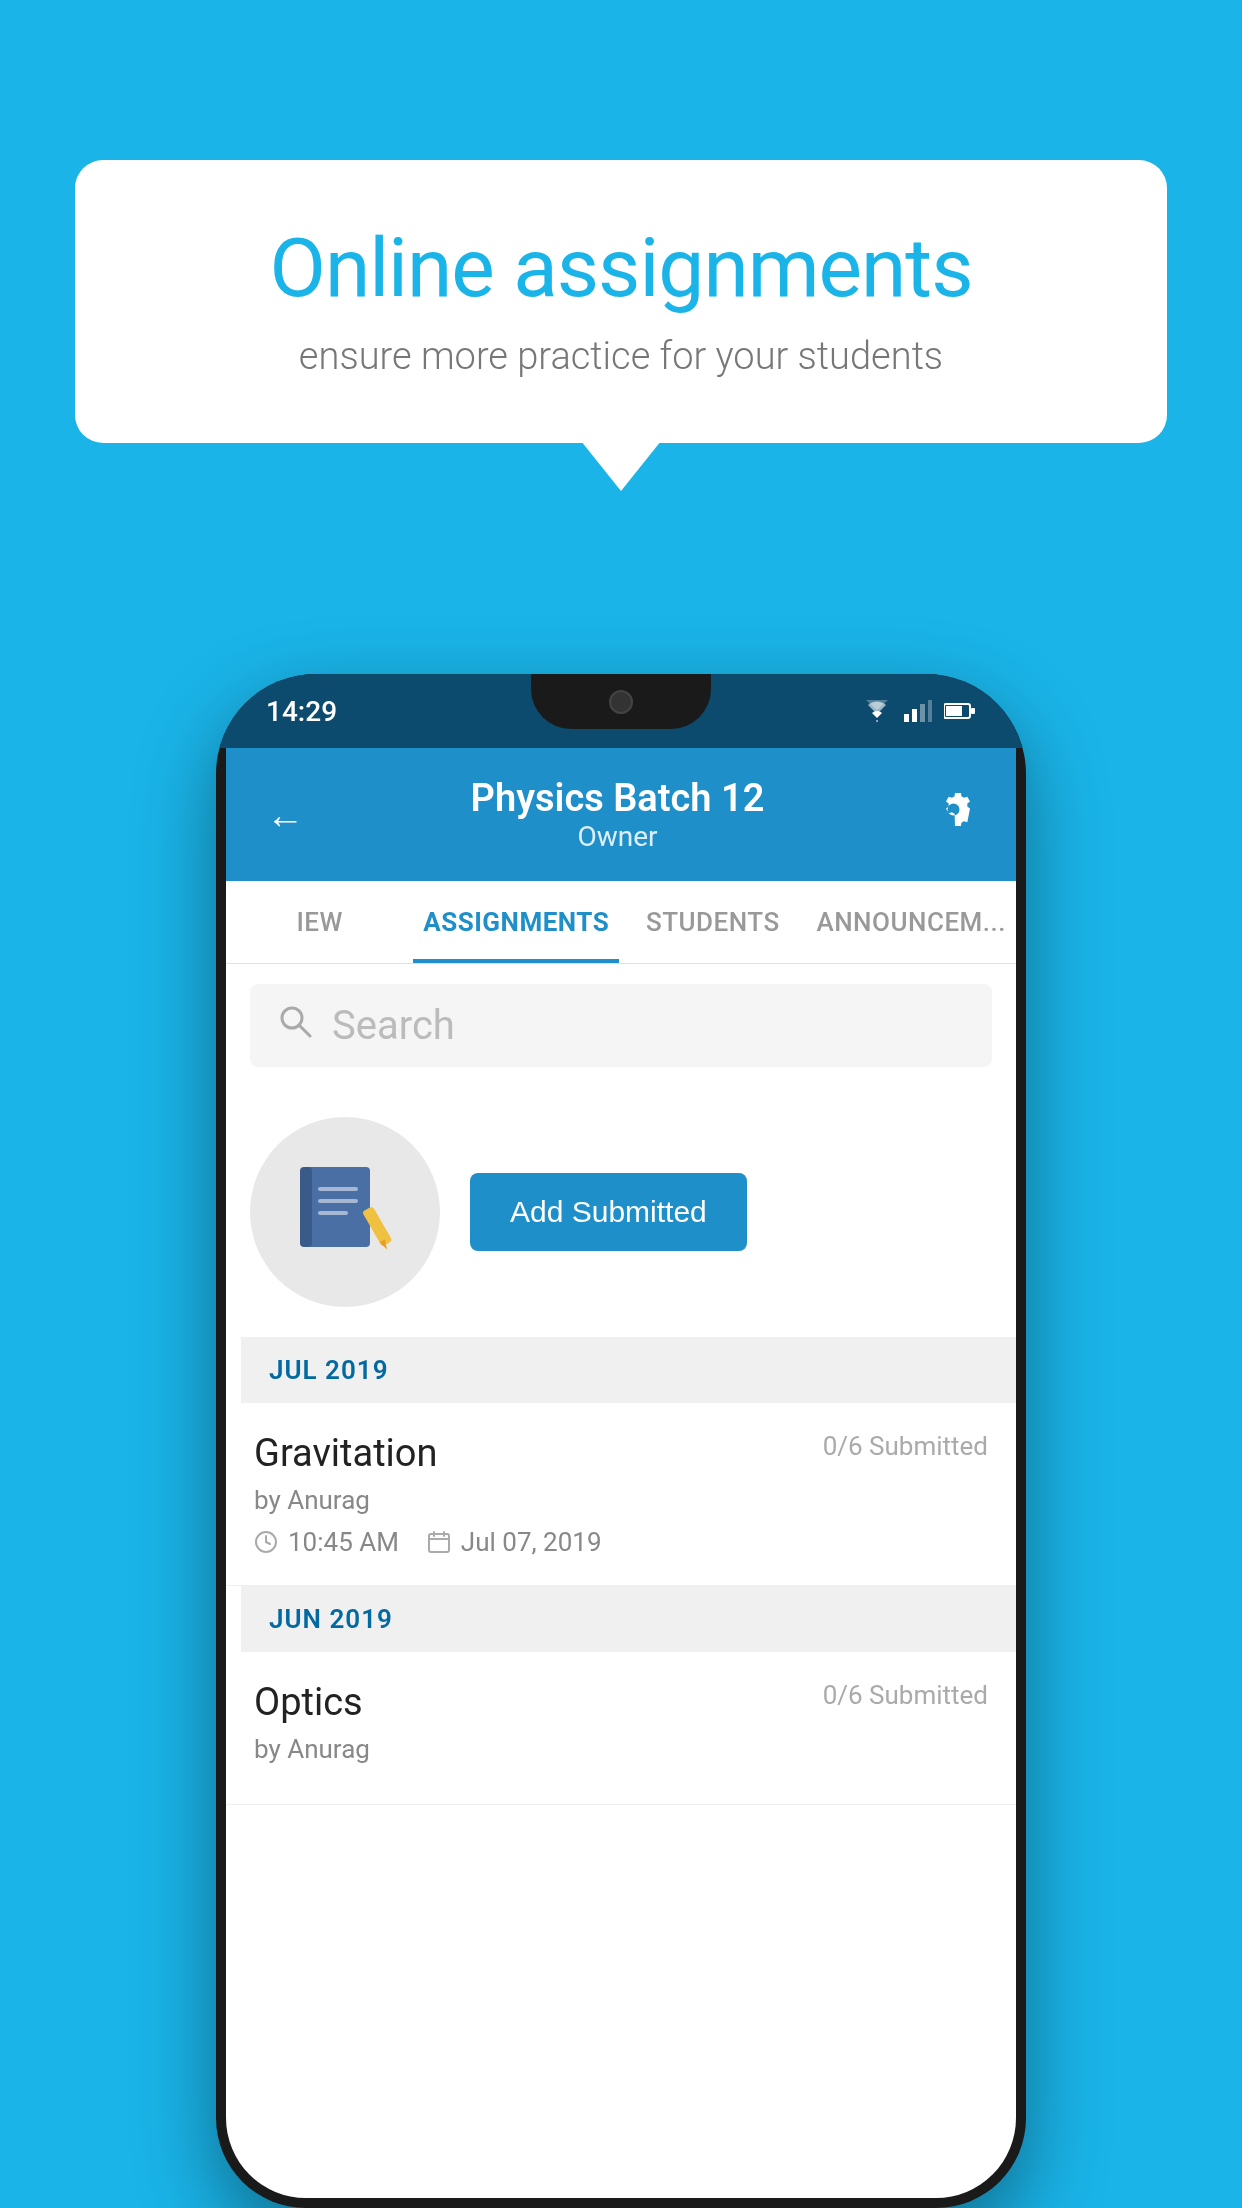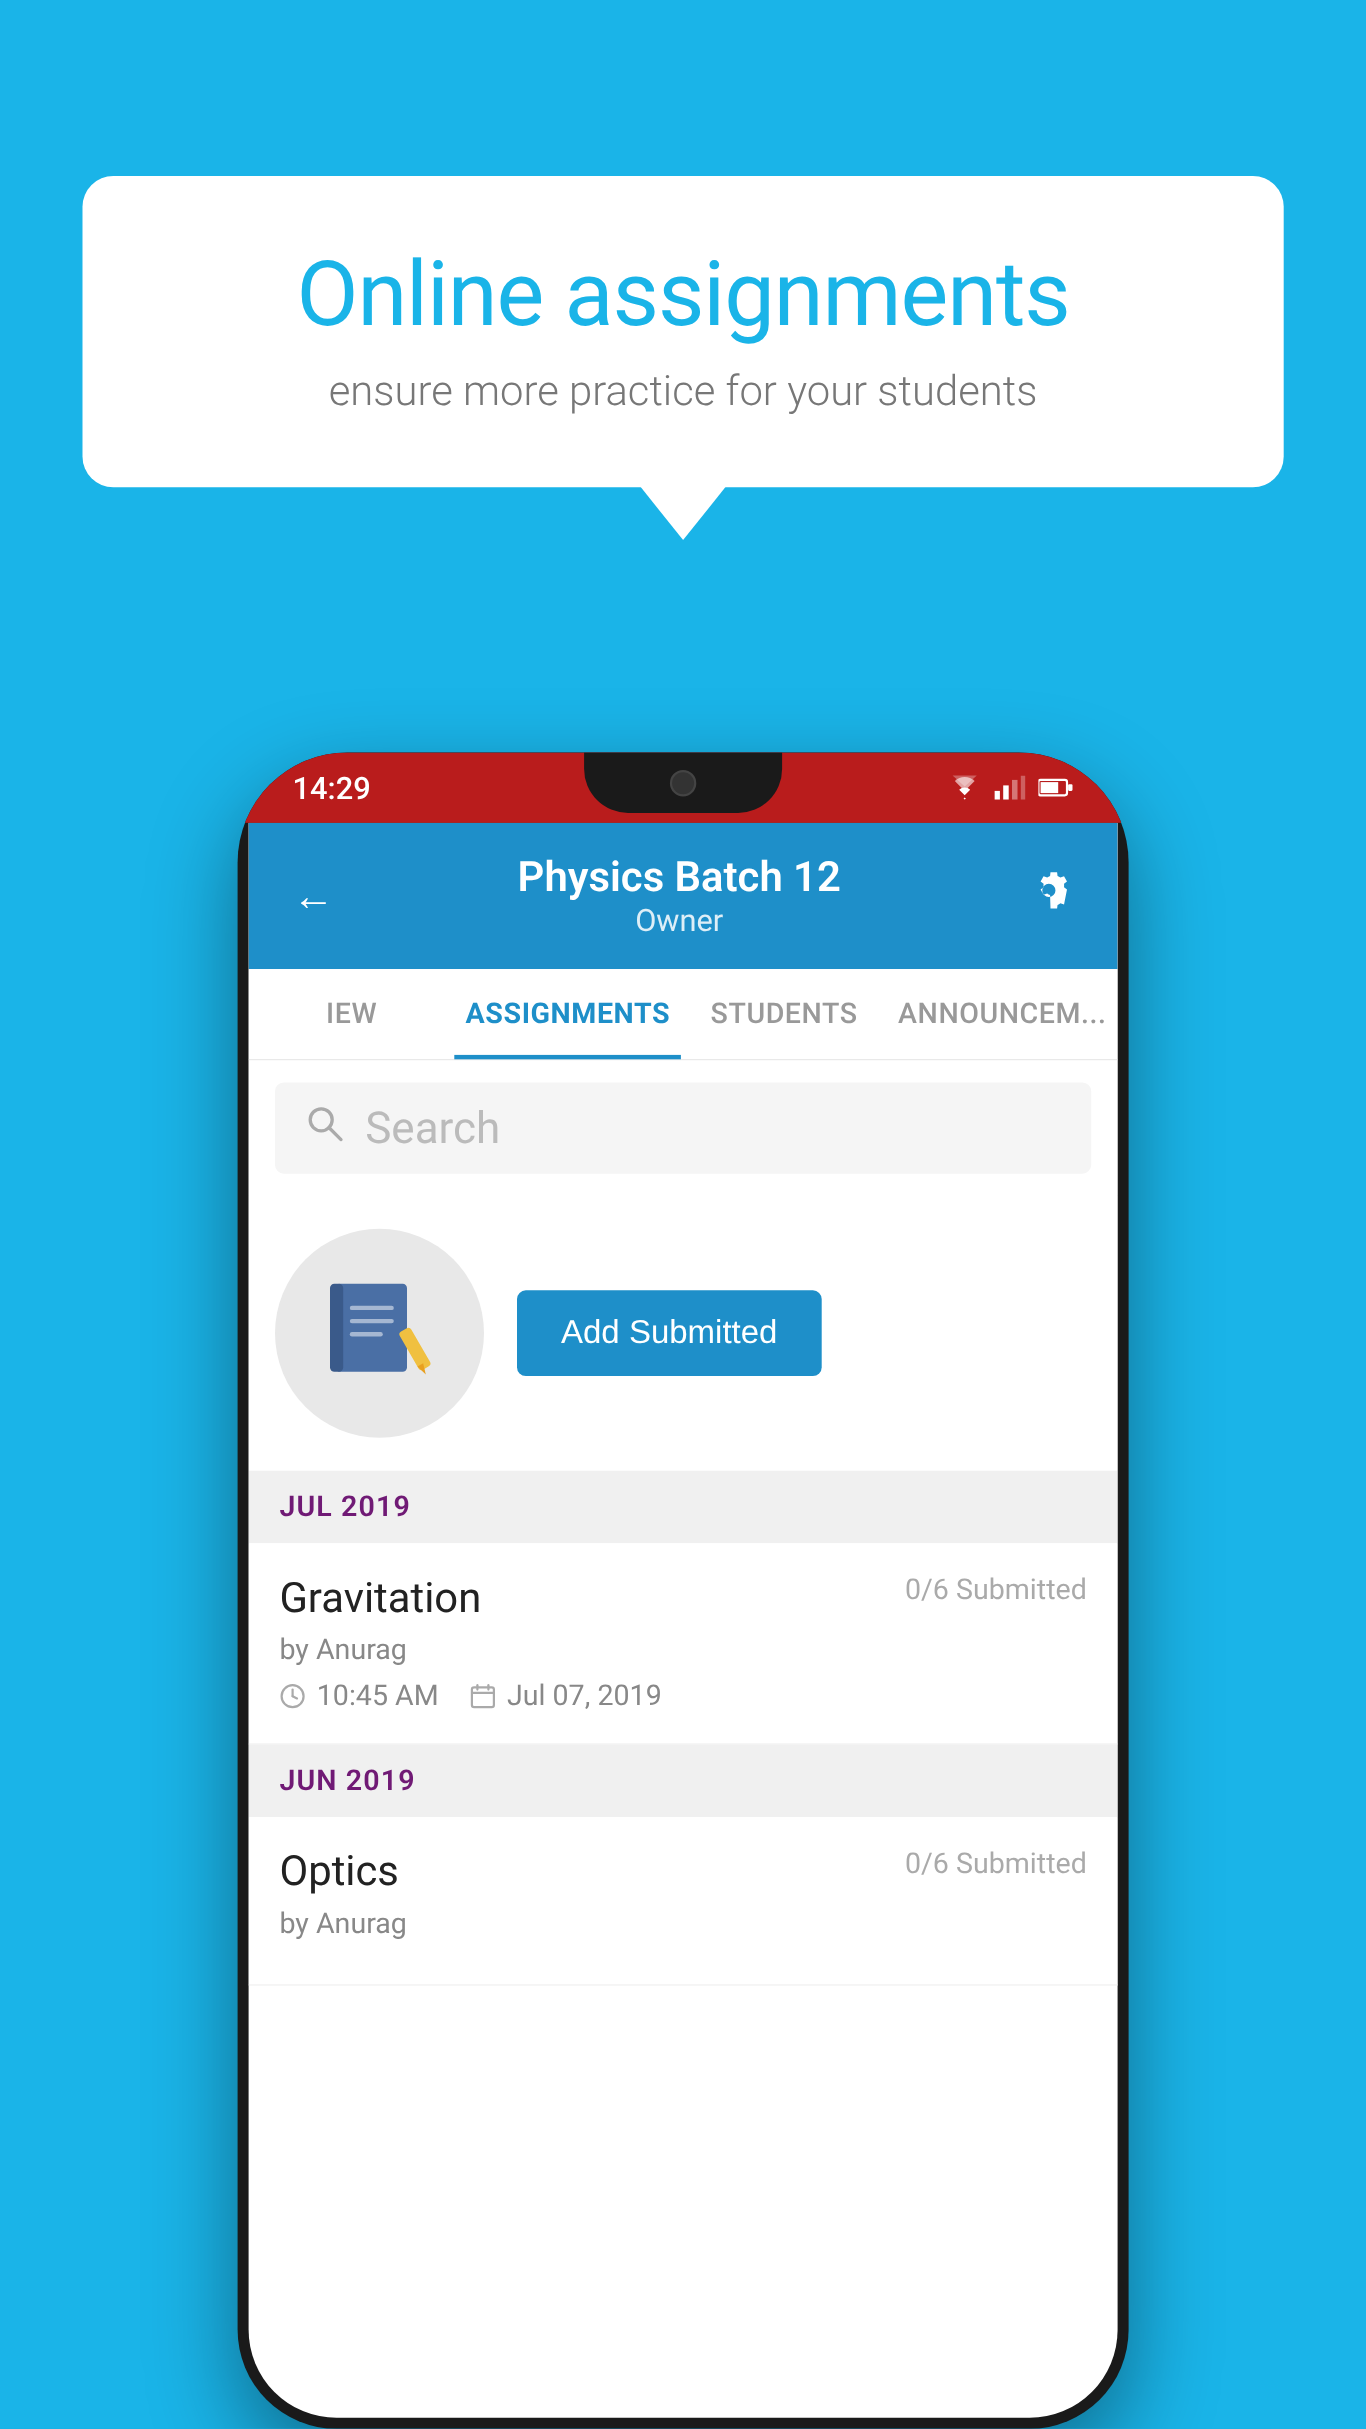--- a/index.html
+++ b/index.html
@@ -71,22 +71,22 @@
       border-radius: 100px 100px 90px 90px;
       padding: 0;
       width: 810px;
       position: relative;
       box-shadow: 0 30px 80px rgba(0,0,0,0.4);
       overflow: hidden;
     }
 
     
     .phone-top-bar {
-      height: 64px;
-      background: #b91c1c;
+      height: 74px;
+      background: #0c4a6e;
       display: flex;
       align-items: center;
       justify-content: space-between;
       padding: 0 50px;
       position: relative;
     }
 
     .phone-notch {
       position: absolute;
       top: 0;
@@ -269,23 +269,24 @@
       font-size: 30px;
       font-weight: 500;
       cursor: pointer;
     }
 
     
     .section-header {
       background: #f0f0f0;
       padding: 18px 28px;
       font-size: 26px;
-      color: #701a75;
+      color: #0369a1;
       font-weight: 600;
       letter-spacing: 1px;
+      margin-left: 15px;
     }
 
     
     .assignment-item {
       padding: 28px 28px;
       background: white;
       border-bottom: 1px solid #eee;
     }
 
     .assignment-top {

